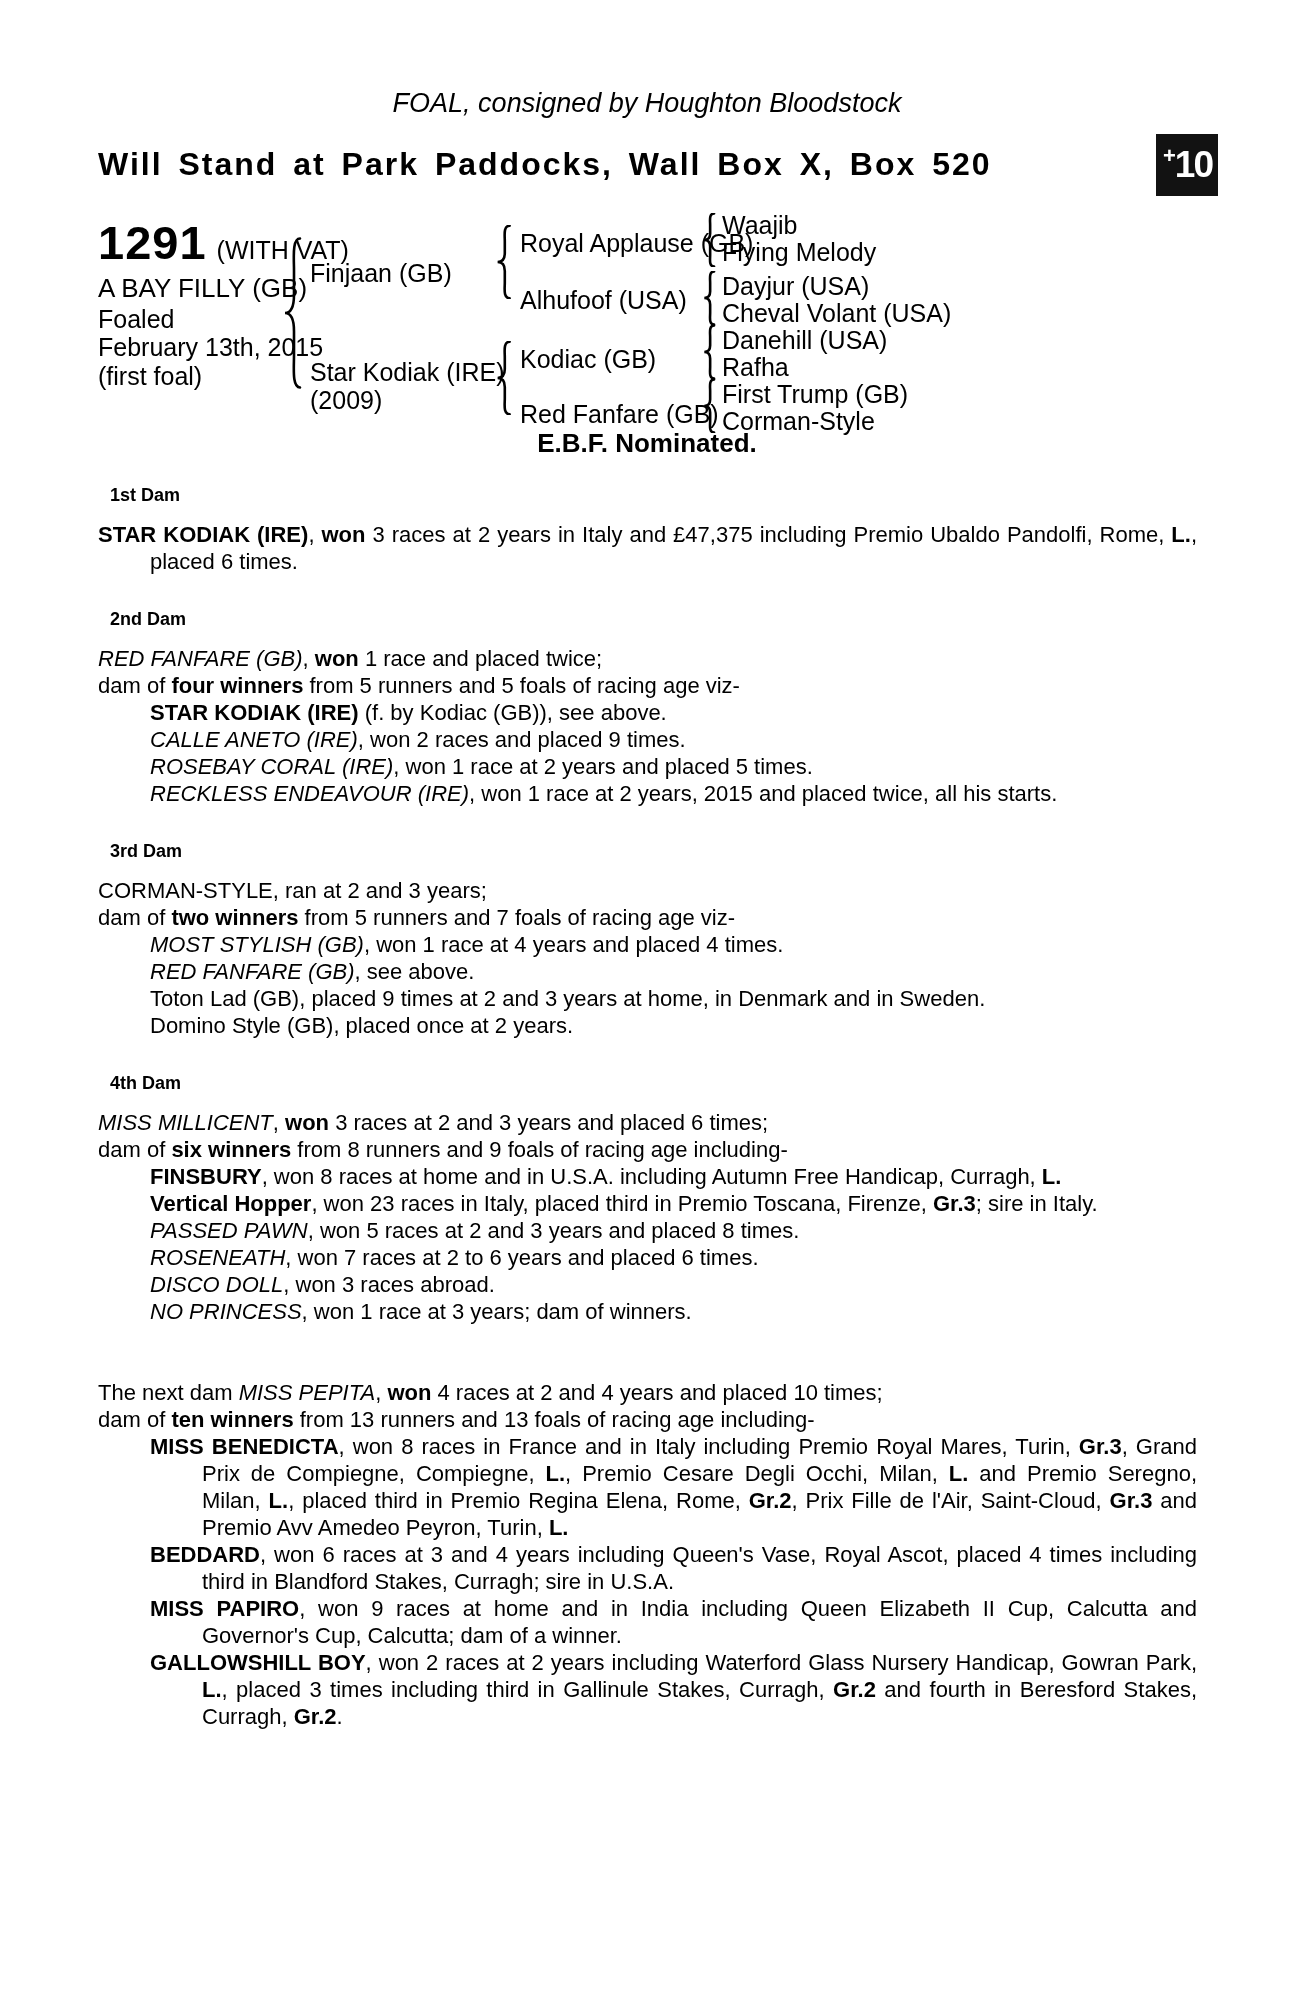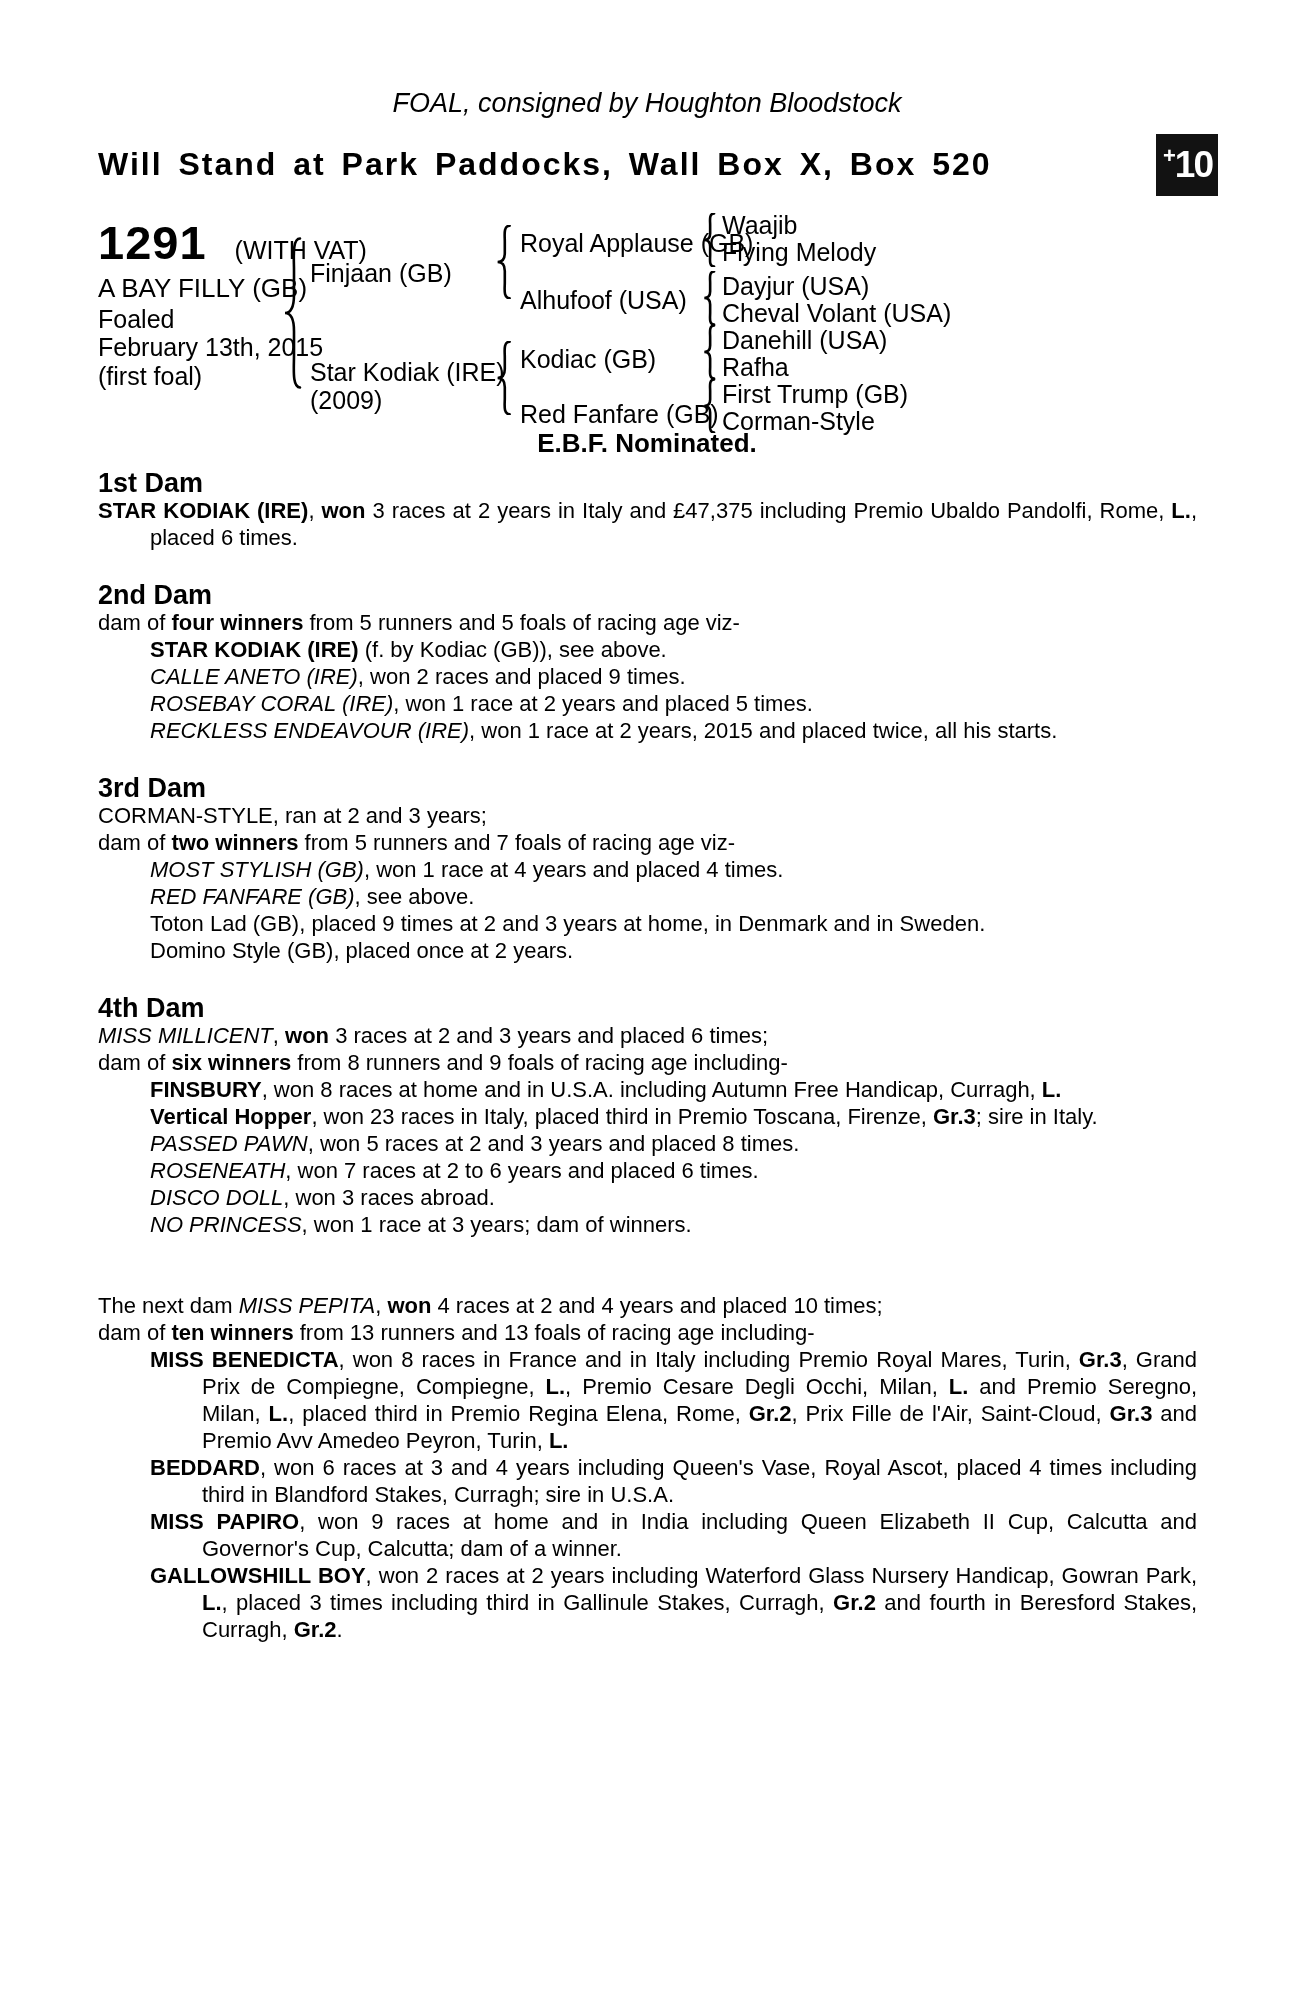--- a/index.html
+++ b/index.html
@@ -24,21 +24,21 @@
   }
   .badge .plus{font-size:22px;font-weight:bold;position:relative;top:-9px;left:1px;}
   .badge .num{font-size:37px;font-weight:800;letter-spacing:-2px;}
 
   .pedigree{
     position:absolute;left:98px;top:215px;width:1100px;height:250px;font-size:25px;
   }
   .pedigree .abs{position:absolute;white-space:nowrap;}
   .lot-row{left:0;top:0;display:flex;align-items:baseline;}
   .lot-num{font-size:47px;font-weight:bold;letter-spacing:1px;}
-  .vat{font-size:25px;margin-left:28px;}
+  .vat{font-size:25px;margin-left:10px;}
   .desc{left:0;top:58px;font-weight:normal;font-size:26px;}
   .foaled{left:0;top:90px;}
   .foaldate{left:0;top:118px;}
   .firstfoal{left:0;top:147px;}
 
   .brace{position:absolute;}
   .brace path{fill:none;stroke:#000;stroke-width:2.6;stroke-linecap:round;}
   .b-g1{left:185px;top:22px;width:20px;height:152px;}
   .b-s2{left:398px;top:10px;width:16px;height:74px;}
   .b-d2{left:398px;top:126px;width:16px;height:74px;}
@@ -62,21 +62,21 @@
 
   .ebf{
     position:absolute;top:428px;left:98px;width:1098px;text-align:center;
     font-weight:bold;font-size:26px;
   }
 
   .sections{
     position:absolute;top:470px;left:98px;width:1099px;
     font-size:22px;line-height:27px;
   }
-  .sec-heading{font-weight:bold;margin:0;padding:0;font-size:27px;}
+  .sec-heading{font-weight:bold;margin:12px;padding:0;font-size:18px;}
   .sec{margin:0 0 0 0;}
   .sec + .sec .sec-heading{margin-top:31px;}
   .gap-top{margin-top:54px;}
   p.line{margin:0;padding:0;text-align:justify;}
   p.p-hang{padding-left:52px;text-indent:-52px;}
   p.p-flush{padding-left:0;text-indent:0;}
   p.p-prog{padding-left:104px;text-indent:-52px;}
 </style>
 </head>
 <body>
@@ -143,20 +143,21 @@
 
 <div class="sections">
 
   <div class="sec">
     <p class="sec-heading">1st Dam</p>
     <p class="line p-hang"><span class="bold">STAR KODIAK (IRE)</span><span>, </span><span class="bold">won</span><span> 3 races at 2 years in Italy and £47,375 including Premio Ubaldo Pandolfi, Rome, </span><span class="bold">L.</span><span>, placed 6 times.</span></p>
   </div>
 
   <div class="sec">
     <p class="sec-heading">2nd Dam</p>
+    <p class="line p-hang"><span class="italic">RED FANFARE (GB)</span><span>, </span><span class="bold">won</span><span> 1 race and placed twice;</span></p>
     <p class="line p-flush"><span>dam of </span><span class="bold">four winners</span><span> from 5 runners and 5 foals of racing age viz-</span></p>
     <p class="line p-prog"><span class="bold">STAR KODIAK (IRE)</span><span> (f. by Kodiac (GB)), see above.</span></p>
     <p class="line p-prog"><span class="italic">CALLE ANETO (IRE)</span><span>, won 2 races and placed 9 times.</span></p>
     <p class="line p-prog"><span class="italic">ROSEBAY CORAL (IRE)</span><span>, won 1 race at 2 years and placed 5 times.</span></p>
     <p class="line p-prog"><span class="italic">RECKLESS ENDEAVOUR (IRE)</span><span>, won 1 race at 2 years, 2015 and placed twice, all his starts.</span></p>
   </div>
 
   <div class="sec">
     <p class="sec-heading">3rd Dam</p>
     <p class="line p-hang"><span>CORMAN-STYLE, ran at 2 and 3 years;</span></p>

